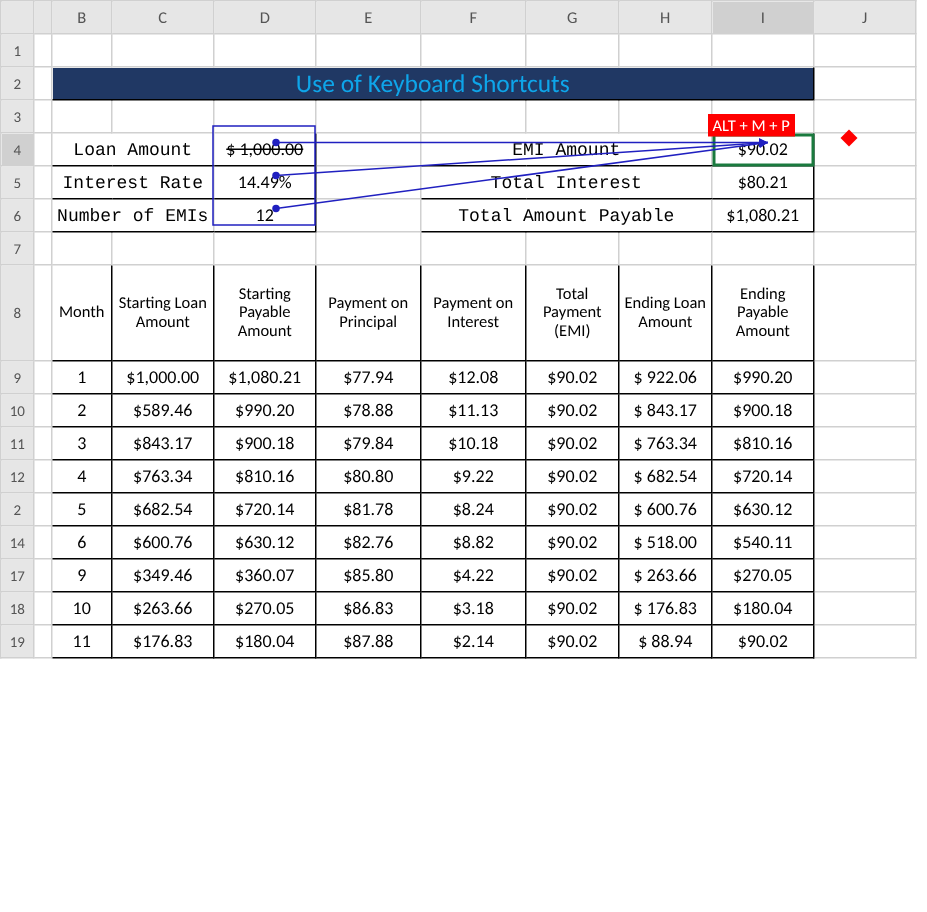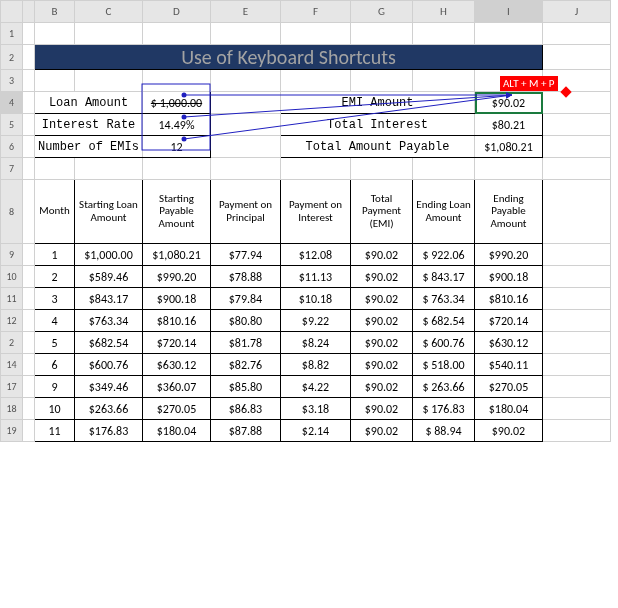--- a/index.html
+++ b/index.html
@@ -42,23 +42,23 @@
     height: 18px;
   }
   .colhdr.sel { background: #d0d0d0; }
   .rowhdr.sel { background: #d0d0d0; }
   .cell-sel {
     outline: 2px solid #1a7a3e;
     outline-offset: -2px;
   }
   .title-merge {
     background: #203864;
-    color: #a3a3a3;
+    color: #0ea5e9;
     font-weight: bold;
-    font-size: 20px;
+    font-size: 17px;
   }
   .bbox { border: 1px solid #000 !important; }
   .bbox-l { border-left: 1px solid #000 !important; }
   .bbox-r { border-right: 1px solid #000 !important; }
   .bbox-t { border-top: 1px solid #000 !important; }
   .bbox-b { border-bottom: 1px solid #000 !important; }
   .bold { font-weight: bold; font-family: Liberation Mono, monospace; }
   .strike { text-decoration: line-through; }
   .tl { text-align: left; padding-left: 4px; }
   .tr { text-align: right; padding-right: 4px; }
@@ -338,14 +338,14 @@
   </defs>
 <rect x="142" y="84" width="68" height="66" fill="none" stroke="#2020c0" stroke-width="1"></rect>
     <circle class="dot" cx="184" cy="95" r="2.5"></circle>
     <line x1="184" y1="95" x2="512" y2="95" marker-end="url(#ah)"></line>
     <circle class="dot" cx="184" cy="117" r="2.5"></circle>
     <line x1="184" y1="117" x2="512" y2="95" marker-end="url(#ah)"></line>
     <circle class="dot" cx="184" cy="139" r="2.5"></circle>
     <line x1="184" y1="139" x2="512" y2="95" marker-end="url(#ah)"></line>
   </svg>
 
-<div class="badge" style="left:500px; top:76px;">ALT + M + P</div>
+<div class="badge" style="left:472px; top:76px;">ALT + M + P</div>
 <div class="marker" style="left:562px; top:88px;"></div>
 
 </body></html>

